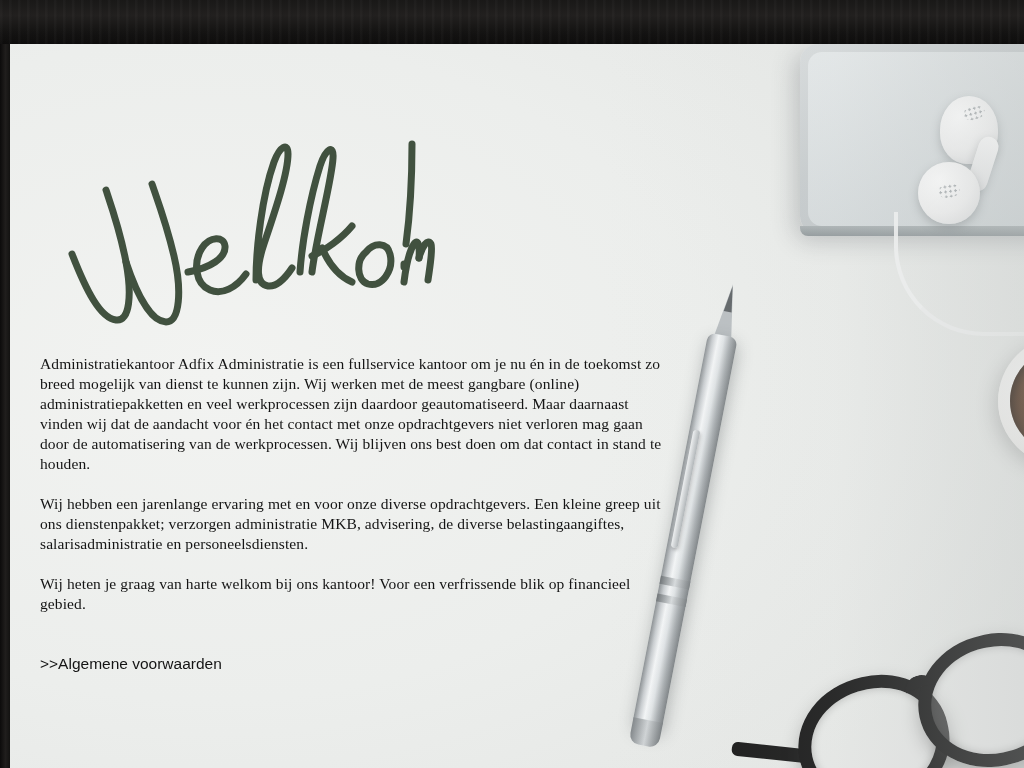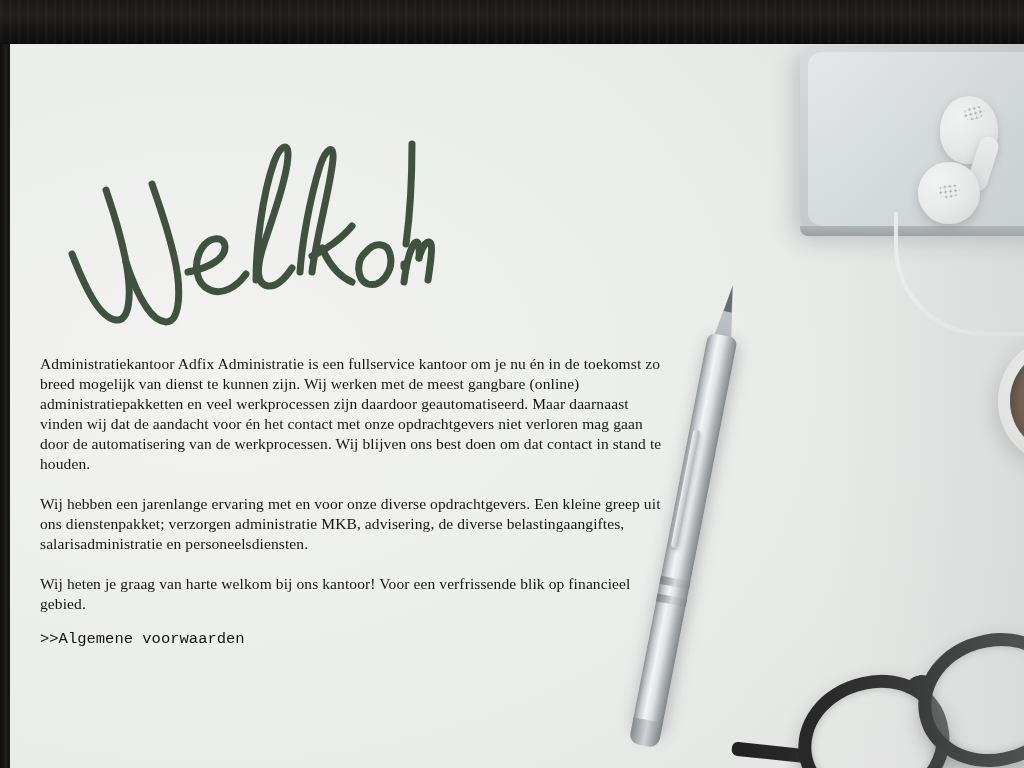--- a/index.html
+++ b/index.html
@@ -269,22 +269,22 @@
     font-size: 15.5px;
     line-height: 20px;
     color: #141414;
     margin: 0 0 20px 0;
     letter-spacing: .1px;
   }
   .para:last-of-type { margin-bottom: 0; }
 
   .terms-link {
     display: inline-block;
-    margin-top: 15px;
-    font-family: Liberation Mono, monospace;
+    margin-top: 40px;
+    font-family: Liberation Sans, sans-serif;
     font-size: 15.5px;
     line-height: 20px;
     color: #141414;
     text-decoration: none;
     cursor: pointer;
   }
 </style>
 </head>
 <body>
 

